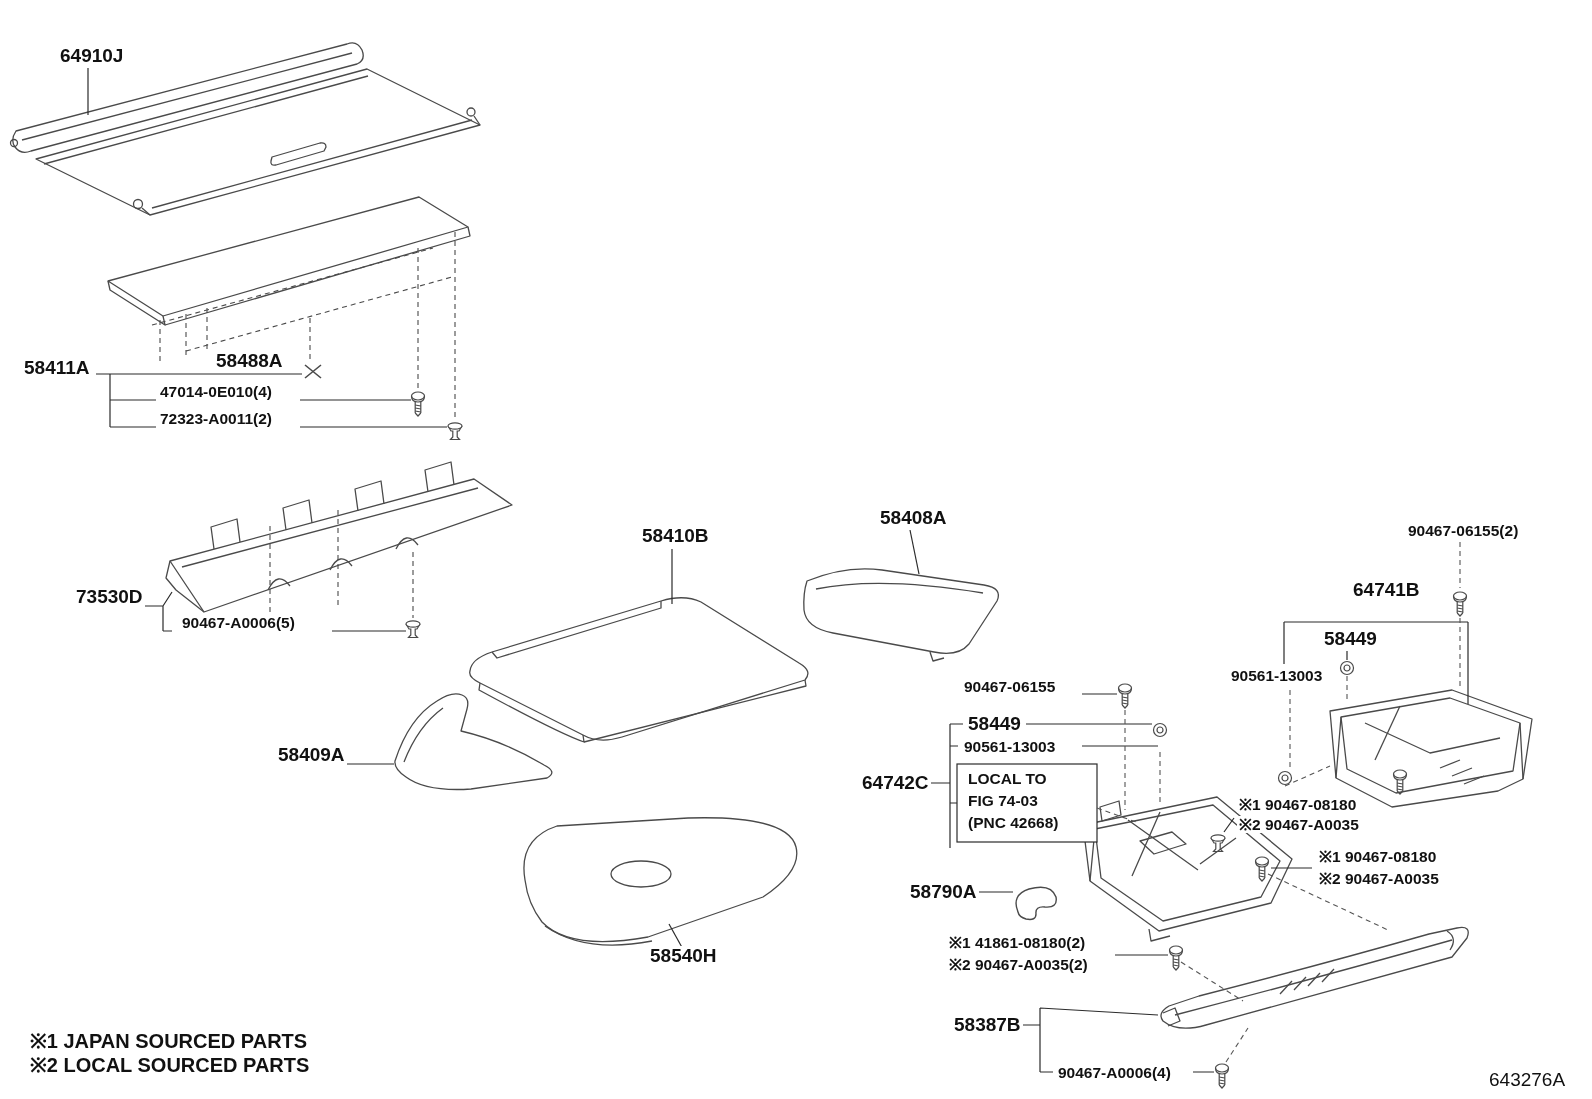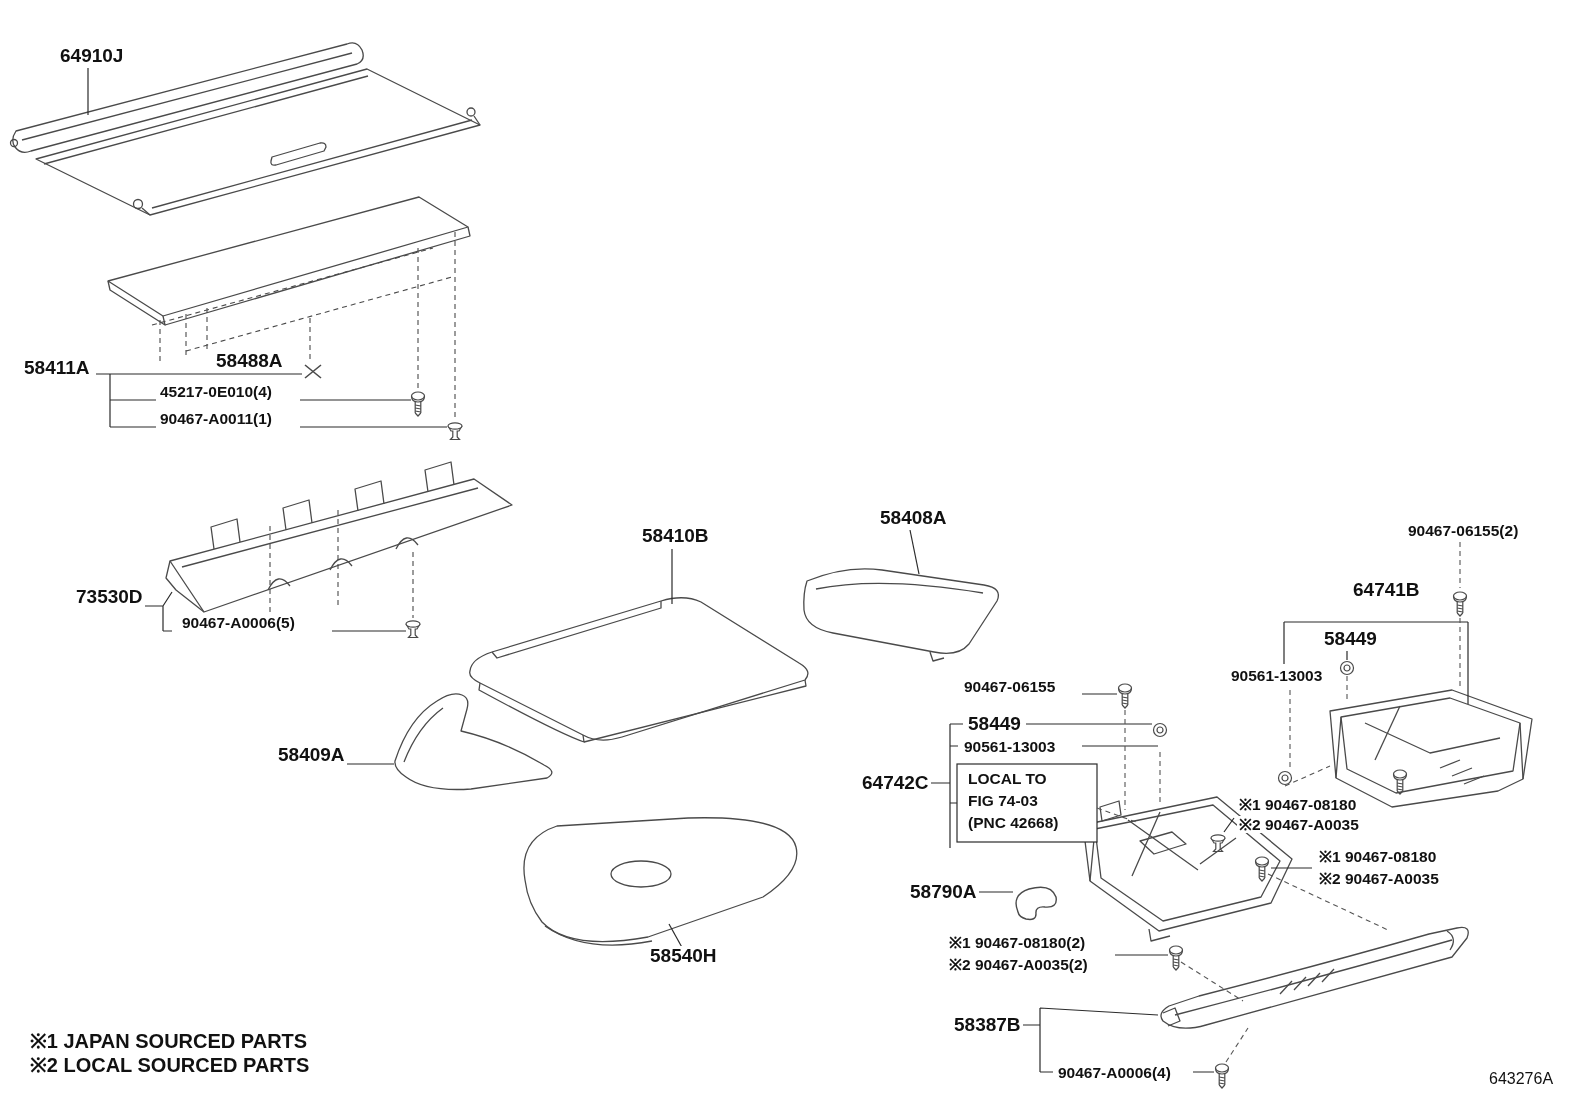--- a/index.html
+++ b/index.html
@@ -3,21 +3,21 @@
 <meta charset="utf-8">
 <style>
   html,body{margin:0;padding:0;background:#fff;}
   #stage{position:relative;width:1592px;height:1099px;background:#fff;overflow:hidden;
          font-family:Liberation Sans, sans-serif;color:#111;margin-top:18px;}
   #art{position:absolute;left:0;top:0;}
   .lbl{position:absolute;background:#fff;padding:0 2px;white-space:pre;line-height:1.1;}
   .lg{font-size:19px;font-weight:700;}
   .sm{font-size:15.5px;font-weight:700;}
   .note{font-size:20px;font-weight:700;}
-  .code{font-size:16px;font-weight:400;}
+  .code{font-size:19px;font-weight:400;}
 </style>
 </head>
 <body>
 
 <div id="stage">
 
 <svg id="art" width="1592" height="1099" viewBox="0 0 1592 1099">
   <defs>
     <g id="f-screw" stroke="#4a4a4a" stroke-width="1.2" fill="#fff">
       <path d="M-2.8,6 L-2.8,17 M2.8,6 L2.8,17 M-2.8,17 L0,20 L2.8,17" fill="none"></path>
@@ -190,22 +190,22 @@
     <path d="M1268,856 L1388,912"></path>
     <path d="M1181,944 L1243,983"></path>
     <path d="M1226,1044 L1248,1010"></path>
     <path d="M1097,790 L1136,804"></path>
   </g>
 </svg>
 
   <div class="lbl lg" style="left:58px;top:28px">64910J</div>
   <div class="lbl lg" style="left:22px;top:340px">58411A</div>
   <div class="lbl lg" style="left:214px;top:333px">58488A</div>
-  <div class="lbl sm" style="left:158px;top:365px">45217-0E010(4)</div>
-  <div class="lbl sm" style="left:158px;top:392px">90467-A0011(1)</div>
+  <div class="lbl sm" style="left:158px;top:365px">47014-0E010(4)</div>
+  <div class="lbl sm" style="left:158px;top:392px">72323-A0011(2)</div>
   <div class="lbl lg" style="left:74px;top:569px">73530D</div>
   <div class="lbl sm" style="left:180px;top:596px">90467-A0006(5)</div>
   <div class="lbl lg" style="left:640px;top:508px">58410B</div>
   <div class="lbl lg" style="left:878px;top:490px">58408A</div>
   <div class="lbl lg" style="left:276px;top:727px">58409A</div>
   <div class="lbl lg" style="left:648px;top:928px">58540H</div>
   <div class="lbl sm" style="left:1406px;top:504px">90467-06155(2)</div>
   <div class="lbl lg" style="left:1351px;top:562px">64741B</div>
   <div class="lbl lg" style="left:1322px;top:611px">58449</div>
   <div class="lbl sm" style="left:1229px;top:649px">90561-13003</div>
@@ -214,21 +214,21 @@
   <div class="lbl sm" style="left:962px;top:720px">90561-13003</div>
   <div class="lbl lg" style="left:860px;top:755px">64742C</div>
   <div class="lbl sm" style="left:966px;top:752px">LOCAL TO</div>
   <div class="lbl sm" style="left:966px;top:774px">FIG 74-03</div>
   <div class="lbl sm" style="left:966px;top:796px">(PNC 42668)</div>
   <div class="lbl sm" style="left:1237px;top:778px">※1 90467-08180</div>
   <div class="lbl sm" style="left:1237px;top:798px">※2 90467-A0035</div>
   <div class="lbl sm" style="left:1317px;top:830px">※1 90467-08180</div>
   <div class="lbl sm" style="left:1317px;top:852px">※2 90467-A0035</div>
   <div class="lbl lg" style="left:908px;top:864px">58790A</div>
-  <div class="lbl sm" style="left:947px;top:916px">※1 90467-08180(2)</div>
+  <div class="lbl sm" style="left:947px;top:916px">※1 41861-08180(2)</div>
   <div class="lbl sm" style="left:947px;top:938px">※2 90467-A0035(2)</div>
   <div class="lbl lg" style="left:952px;top:997px">58387B</div>
   <div class="lbl sm" style="left:1056px;top:1046px">90467-A0006(4)</div>
 
   <div class="lbl note" style="left:28px;top:1012px">※1 JAPAN SOURCED PARTS</div>
   <div class="lbl note" style="left:28px;top:1036px">※2 LOCAL SOURCED PARTS</div>
   <div class="lbl code" style="left:1487px;top:1052px">643276A</div>
 
 </div>
 

